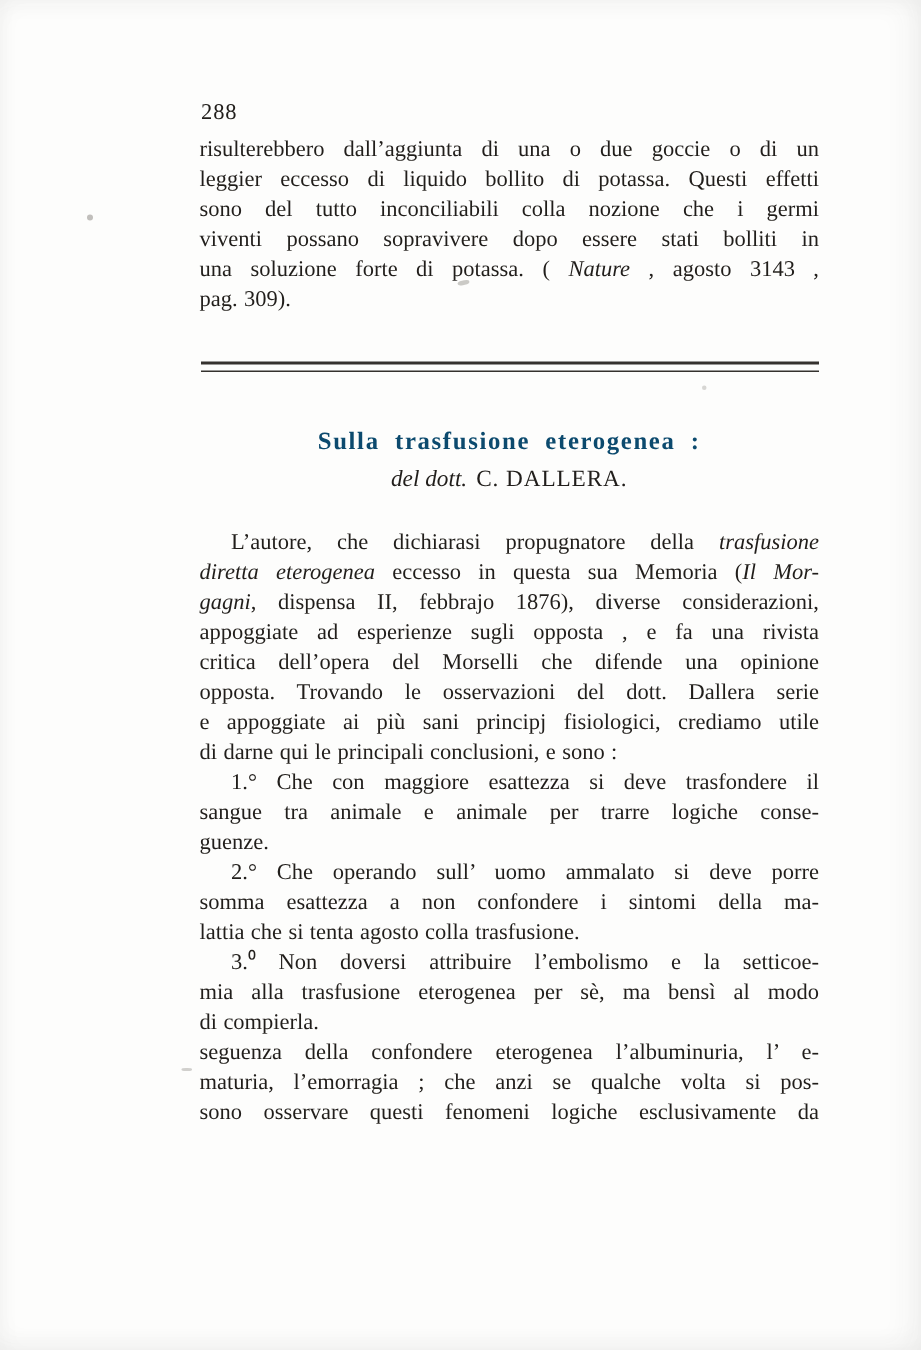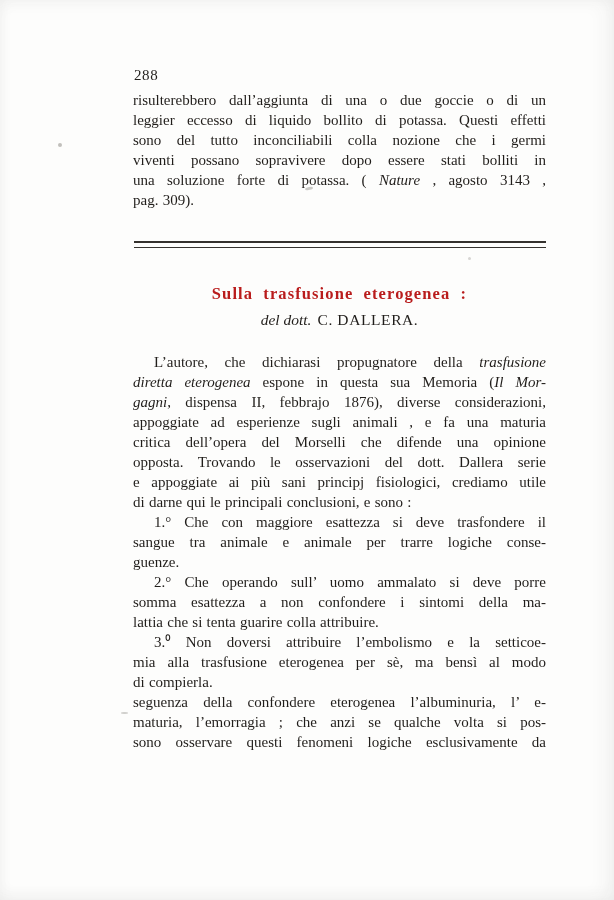--- a/index.html
+++ b/index.html
@@ -40,21 +40,21 @@
     position: absolute;
     left: 133px;
     top: 284px;
     width: 413px;
     margin: 0;
     text-align: center;
     font-size: 16.5px;
     font-weight: 700;
     letter-spacing: 1.1px;
     word-spacing: 5px;
-    color: #b91c1c;
+    color: #0c4a6e;
   }
   .byline {
     position: absolute;
     left: 133px;
     top: 311px;
     width: 413px;
     text-align: center;
     font-size: 15.5px;
   }
   .byline .byname { margin-left: 6px; letter-spacing: 0.6px; }
@@ -102,37 +102,37 @@
 
   <h1 class="heading">Sulla trasfusione eterogenea :</h1>
 
   <div class="byline">
     <i>del dott.</i><span class="byname">C. DALLERA.</span>
   </div>
 
   <div class="body-blocks" id="body-container">
       <div class="block">
         <div class="line indent"><span>L’autore, che dichiarasi propugnatore della </span><i>trasfusione</i></div>
-        <div class="line"><i>diretta eterogenea</i><span> espone in questa sua Memoria (</span><i>Il Mor-</i></div>
+        <div class="line"><i>diretta eterogenea</i><span> eccesso in questa sua Memoria (</span><i>Il Mor-</i></div>
         <div class="line"><i>gagni</i><span>, dispensa II, febbrajo 1876), diverse considerazioni,</span></div>
-        <div class="line"><span>appoggiate ad esperienze sugli animali , e fa una maturia</span></div>
+        <div class="line"><span>appoggiate ad esperienze sugli opposta , e fa una rivista</span></div>
         <div class="line"><span>critica dell’opera del Morselli che difende una opinione</span></div>
         <div class="line"><span>opposta. Trovando le osservazioni del dott. Dallera serie</span></div>
         <div class="line"><span>e appoggiate ai più sani principj fisiologici, crediamo utile</span></div>
         <div class="line end"><span>di darne qui le principali conclusioni, e sono :</span></div>
       </div>
       <div class="block">
         <div class="line indent"><span>1.° Che con maggiore esattezza si deve trasfondere il</span></div>
         <div class="line"><span>sangue tra animale e animale per trarre logiche conse-</span></div>
         <div class="line end"><span>guenze.</span></div>
       </div>
       <div class="block">
         <div class="line indent"><span>2.° Che operando sull’ uomo ammalato si deve porre</span></div>
         <div class="line"><span>somma esattezza a non confondere i sintomi della ma-</span></div>
-        <div class="line end"><span>lattia che si tenta guarire colla attribuire.</span></div>
+        <div class="line end"><span>lattia che si tenta agosto colla trasfusione.</span></div>
       </div>
       <div class="block">
         <div class="line indent"><span>3.⁰ Non doversi attribuire l’embolismo e la setticoe-</span></div>
         <div class="line"><span>mia alla trasfusione eterogenea per sè, ma bensì al modo</span></div>
         <div class="line end"><span>di compierla.</span></div>
       </div>
       <div class="block">
         <div class="line"><span>seguenza della confondere eterogenea l’albuminuria, l’ e-</span></div>
         <div class="line"><span>maturia, l’emorragia ; che anzi se qualche volta si pos-</span></div>
         <div class="line"><span>sono osservare questi fenomeni logiche esclusivamente da</span></div>

